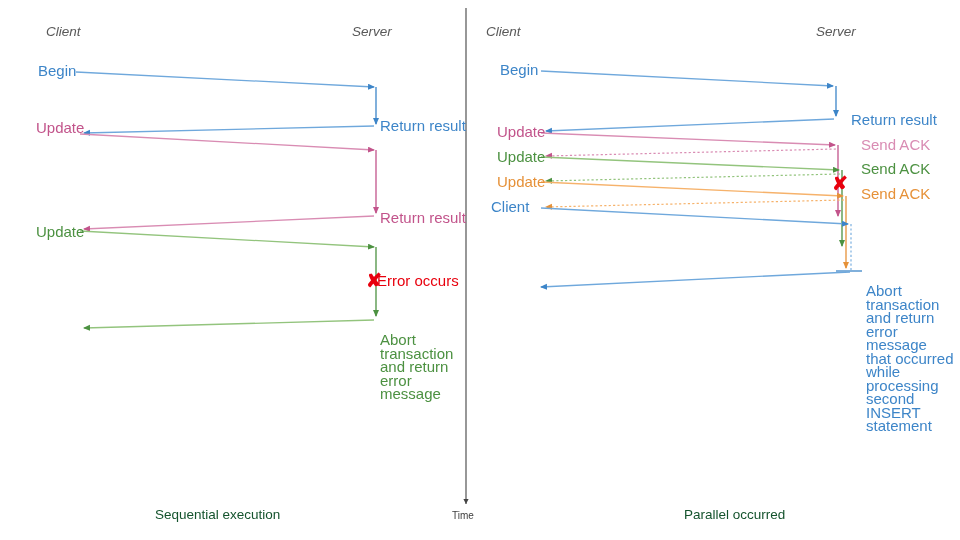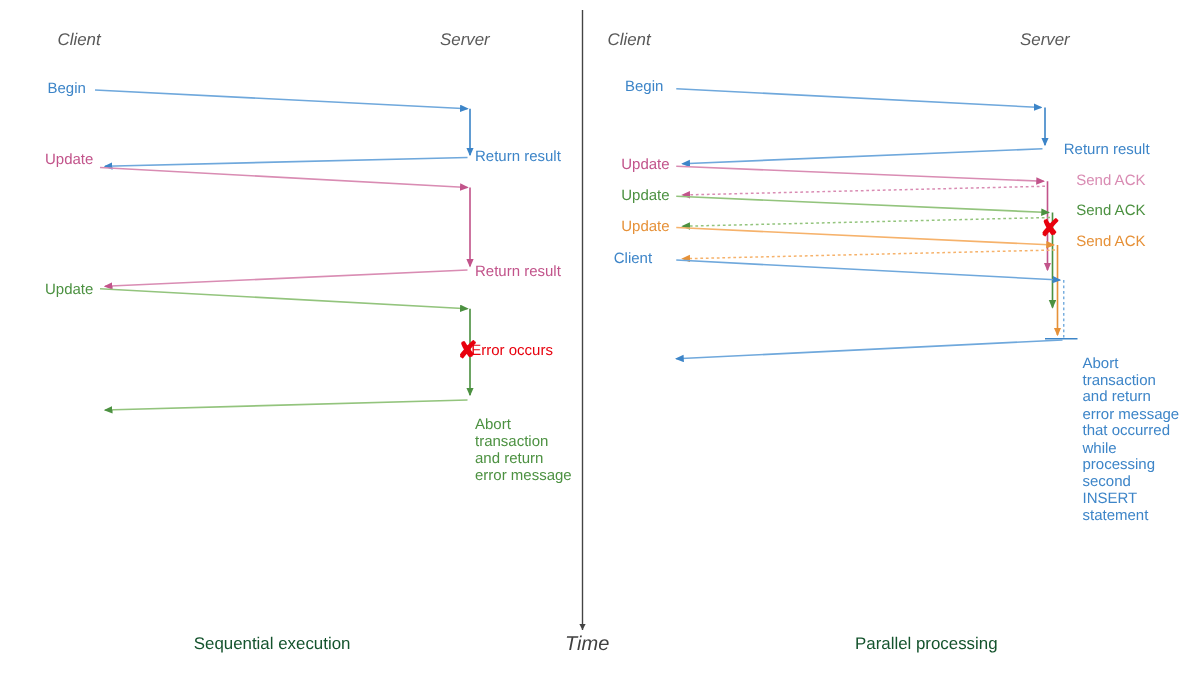--- a/index.html
+++ b/index.html
@@ -18,38 +18,37 @@
   svg.layer {
     position: absolute;
     left: 0;
     top: 0;
     width: 960px;
     height: 540px;
   }
   .lbl {
     position: absolute;
     font-family: "Liberation Sans", sans-serif;
-    font-size: 12px;
+    font-size: 15px;
     line-height: 13.5px;
     white-space: pre;
     letter-spacing: 0;
   }
   .actor {
     font-style: italic;
     font-size: 13.5px;
     color: #595959;
   }
   .caption {
     font-size: 13.5px;
     color: #14532d;
   }
   .timelbl {
-    font-size: 16px;
+    font-size: 10px;
     color: #404040;
-    font-style: italic;
   }
   .xmark {
     position: absolute;
     font-family: "Liberation Sans", sans-serif;
     font-weight: bold;
     font-size: 19px;
     color: #e8000d;
     line-height: 19px;
   }
   .multiline { white-space: normal; margin-top: 20px; }
@@ -188,15 +187,15 @@
 transaction
 and return
 error message
 that occurred
 while
 processing
 second
 INSERT
 statement</div>
 
-  <div class="lbl caption" style="left:684px; top:508px;">Parallel processing</div>
+  <div class="lbl caption" style="left:684px; top:508px;">Parallel occurred</div>
 
 </div>
 
 </body></html>

